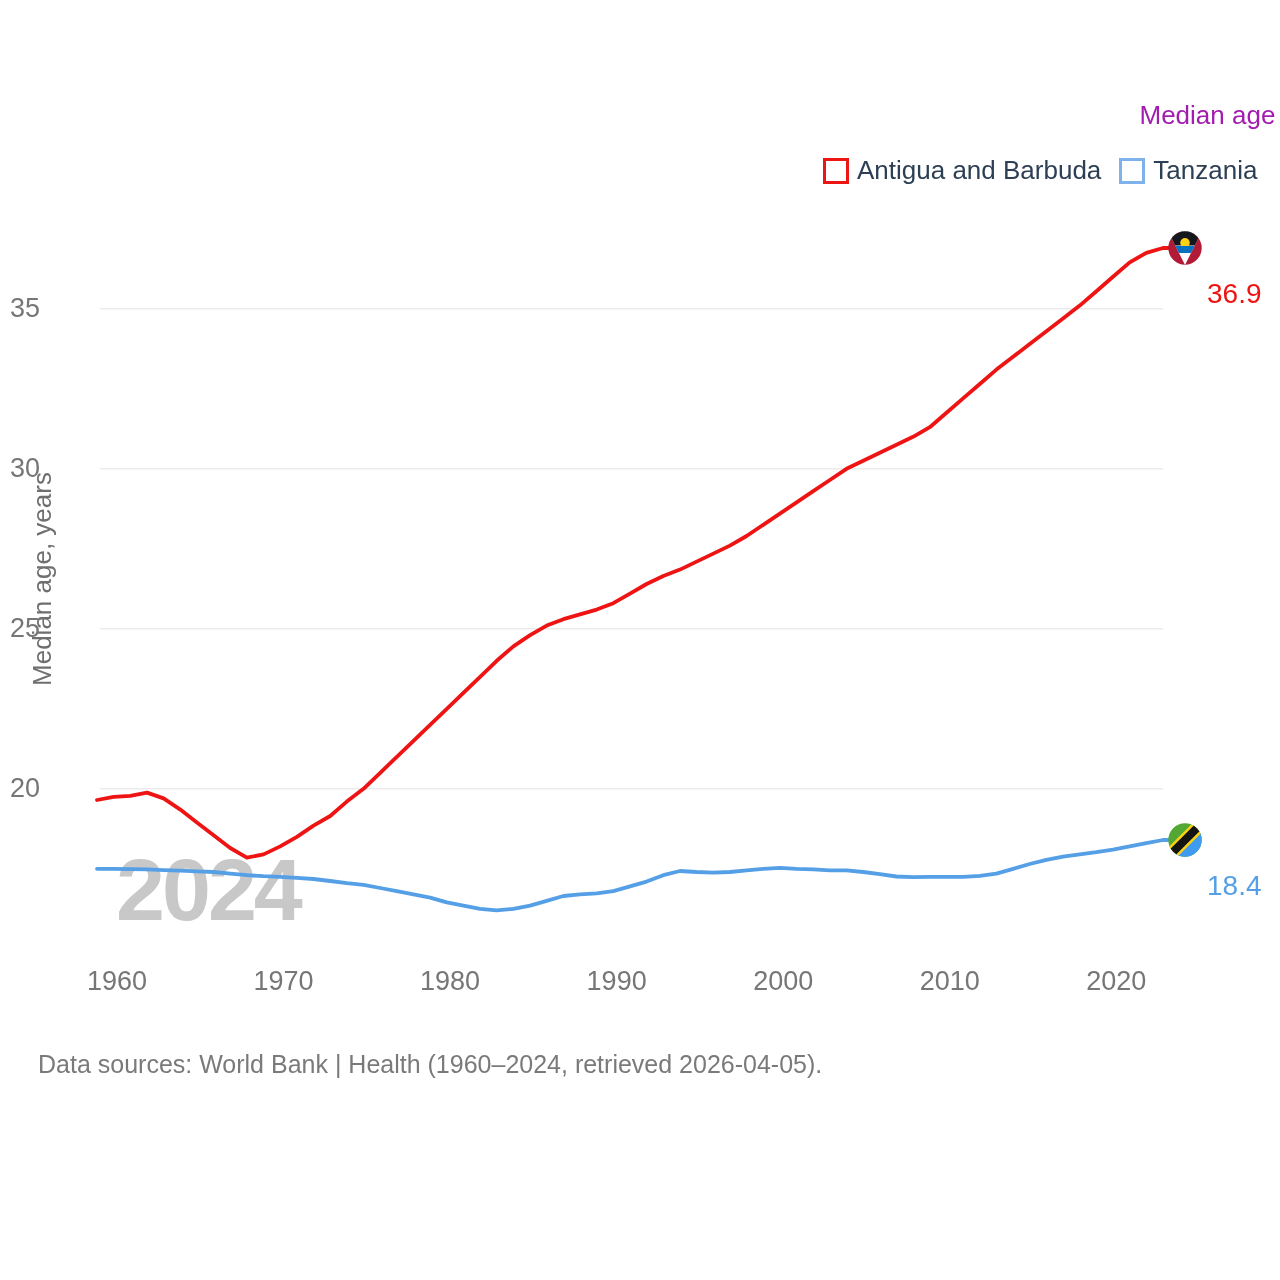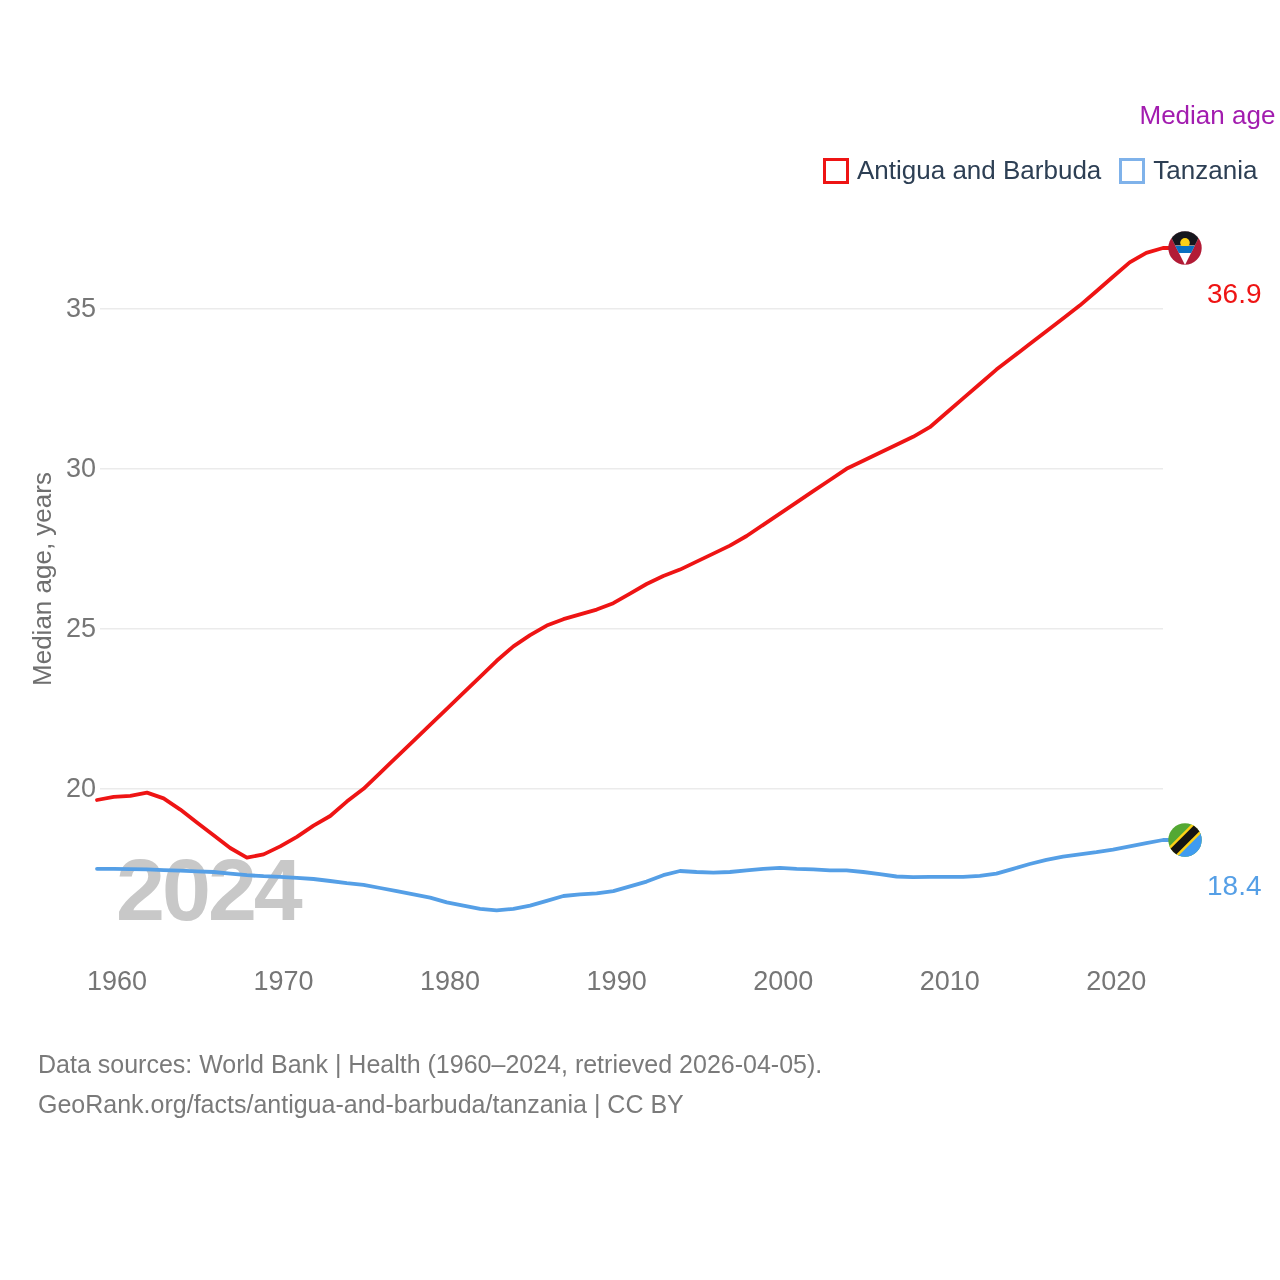--- a/index.html
+++ b/index.html
@@ -1,21 +1,21 @@
 <!DOCTYPE html>
 <html><head>
 <meta charset="utf-8">
 <style>
   html,body{margin:0;padding:0;background:#ffffff;width:1280px;height:1280px;overflow:hidden;}
   #stage{position:relative;width:1280px;height:1280px;background:#ffffff;
          font-family:"Liberation Sans","DejaVu Sans",sans-serif;}
   #watermark{position:absolute;left:116px;top:846px;font-size:88px;font-weight:700;
              color:#c8c8c8;letter-spacing:-3px;z-index:0;line-height:1;}
   #plot{position:absolute;left:0;top:0;z-index:1;}
-  .y-tick{position:absolute;left:10px;width:86px;text-align:right;font-size:27px;color:#767676;z-index:1;}
+  .y-tick{position:absolute;left:10px;width:86px;font-size:27px;color:#767676;z-index:1;}
   .x-tick{position:absolute;width:100px;text-align:right;font-size:27px;color:#767676;top:966px;z-index:1;}
   #y-axis-title{position:absolute;left:-88px;top:564px;width:260px;height:30px;text-align:center;
                 transform:rotate(-90deg);font-size:26px;color:#6f6f6f;z-index:1;}
   #legend{position:absolute;left:823px;top:100px;z-index:2;}
   .legend-title{font-size:26px;color:#a21caf;margin-bottom:24px;text-align:right;}
   .legend-row{display:flex;align-items:center;}
   .swatch{display:inline-block;width:20px;height:20px;border:3px solid #000;background:#fff;margin-right:8px;}
   .legend-label{font-size:26px;color:#2d3f54;margin-right:18px;white-space:nowrap;}
   .marker{position:absolute;width:34px;height:34px;z-index:3;}
   #marker-antigua{left:1168px;top:231px;}
@@ -79,21 +79,20 @@
         <line x1="-3" y1="37" x2="37" y2="-3" stroke="#141414" stroke-width="8"></line>
       </g>
     </svg>
   </div>
 
   <div class="end-value" id="end-value-antigua" style="color: rgb(238, 20, 20);">36.9</div>
   <div class="end-value" id="end-value-tanzania" style="color: rgb(85, 159, 230);">18.4</div>
 
   <div id="footer">
     <div>Data sources: World Bank | Health (1960–2024, retrieved 2026-04-05).</div>
-    <div>GeoRank.org/facts/antigua-and-barbuda/tanzania | CC BY</div>
   </div>
 
 <div class="y-tick" style="top: 772.8px;">20</div>
     <div class="y-tick" style="top: 612.8px;">25</div>
     <div class="y-tick" style="top: 452.8px;">30</div>
     <div class="y-tick" style="top: 292.8px;">35</div>
     <div class="x-tick" style="left: 47px;">1960</div>
     <div class="x-tick" style="left: 213.56px;">1970</div>
     <div class="x-tick" style="left: 380.12px;">1980</div>
     <div class="x-tick" style="left: 546.68px;">1990</div>

